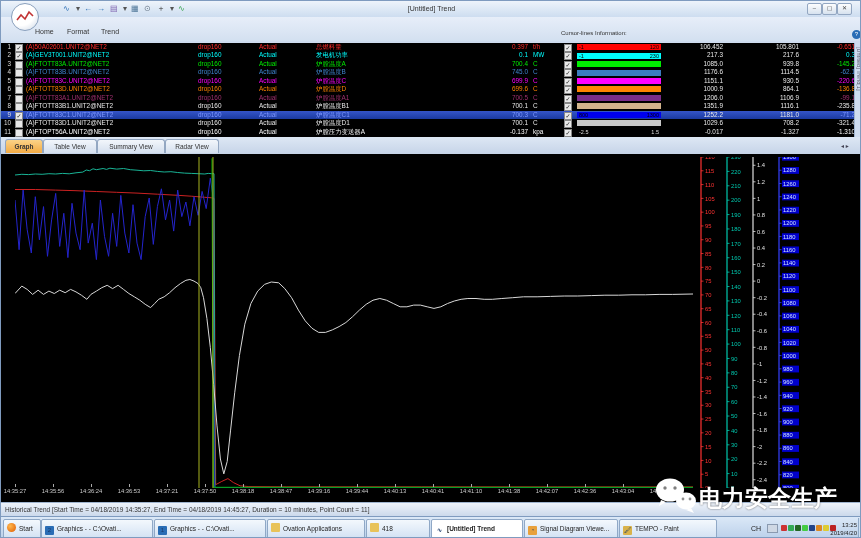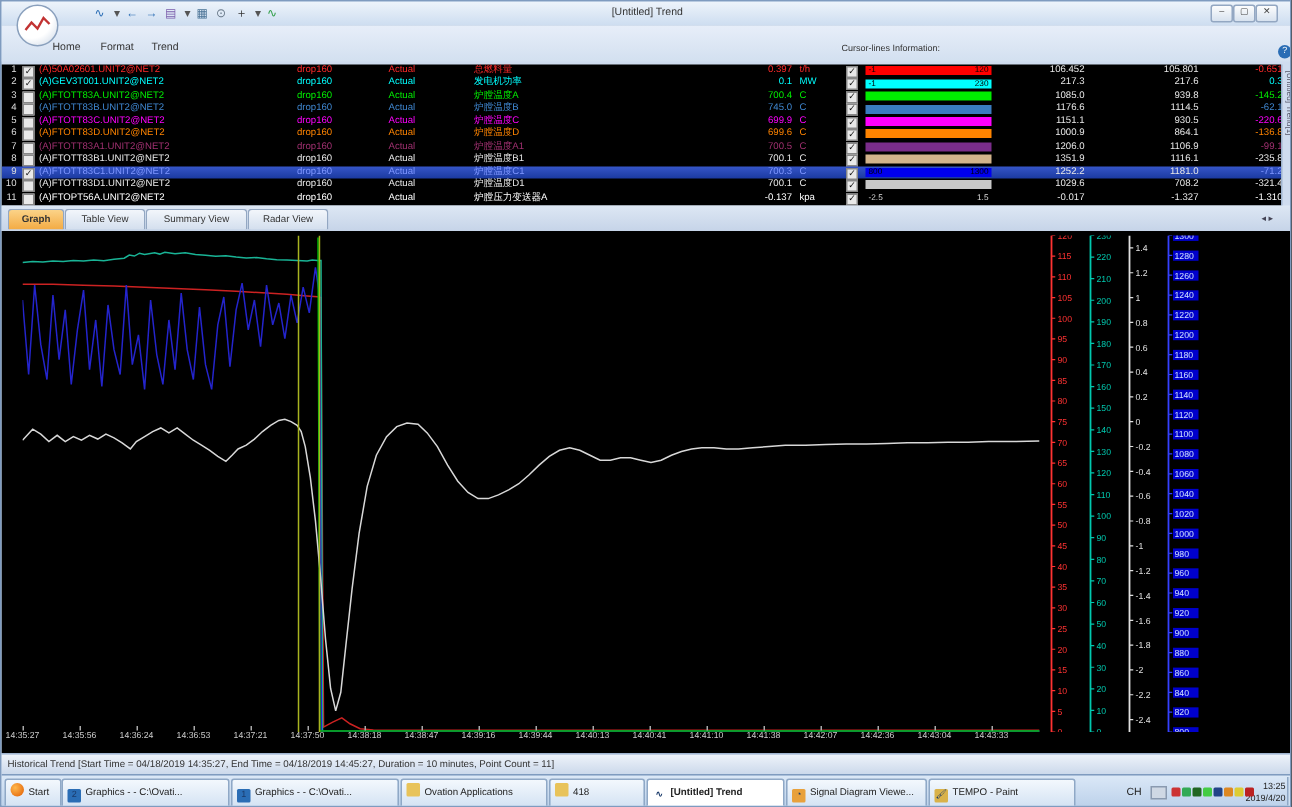--- a/index.html
+++ b/index.html
@@ -592,14 +592,27 @@
       </div>
   <div class="tbtn abs" style="left: 40px; width: 110px;"><span class="ticon" style="background: rgb(42, 109, 181); color: rgb(26, 58, 106); font-size: 6px; text-align: center; line-height: 9px;">2</span>Graphics - - C:\Ovati...</div>
       <div class="tbtn abs" style="left: 153px; width: 110px;"><span class="ticon" style="background: rgb(42, 109, 181); color: rgb(26, 58, 106); font-size: 6px; text-align: center; line-height: 9px;">1</span>Graphics - - C:\Ovati...</div>
       <div class="tbtn abs" style="left: 266px; width: 96px;"><span class="ticon" style="background: rgb(232, 195, 90); color: rgb(26, 58, 106); font-size: 6px; text-align: center; line-height: 9px;"></span>Ovation Applications</div>
       <div class="tbtn abs" style="left: 365px; width: 62px;"><span class="ticon" style="background: rgb(232, 195, 90); color: rgb(26, 58, 106); font-size: 6px; text-align: center; line-height: 9px;"></span>418</div>
       <div class="tbtn abs active" style="left: 430px; width: 90px;"><span class="ticon" style="background: rgb(255, 255, 255); color: rgb(26, 58, 106); font-size: 6px; text-align: center; line-height: 9px;">∿</span>[Untitled] Trend</div>
       <div class="tbtn abs" style="left: 523px; width: 92px;"><span class="ticon" style="background: rgb(232, 161, 60); color: rgb(26, 58, 106); font-size: 6px; text-align: center; line-height: 9px;">◔</span>Signal Diagram Viewe...</div>
       <div class="tbtn abs" style="left: 618px; width: 96px;"><span class="ticon" style="background: rgb(217, 178, 74); color: rgb(26, 58, 106); font-size: 6px; text-align: center; line-height: 9px;">🖌</span>TEMPO - Paint</div>
     </div>
 
+  <div id="watermark" class="abs">
+    <svg width="44" height="40">
+      <ellipse cx="17" cy="15" rx="14" ry="11.5" fill="#fff"></ellipse>
+      <circle cx="12" cy="13" r="1.7" fill="#808080"></circle>
+      <circle cx="22" cy="13" r="1.7" fill="#808080"></circle>
+      <path d="M8 25 L6 31 L13 27 Z" fill="#fff"></path>
+      <ellipse cx="33" cy="26" rx="10" ry="8.5" fill="#fff"></ellipse>
+      <circle cx="30" cy="24" r="1.4" fill="#909090"></circle>
+      <circle cx="37" cy="24" r="1.4" fill="#909090"></circle>
+      <path d="M38 33 L41 38 L33 35 Z" fill="#fff"></path>
+    </svg>
+    <span id="wmtext">电力安全生产</span>
+  </div>
 
 </div>
 
 </body></html>

